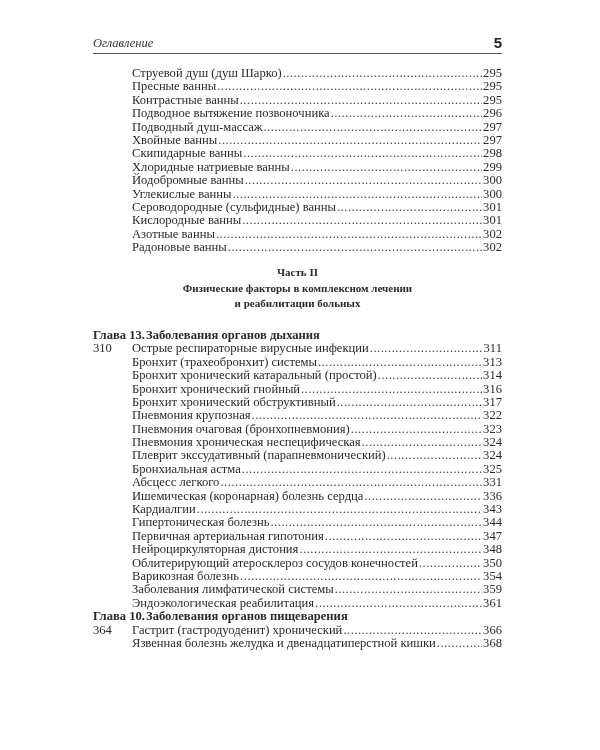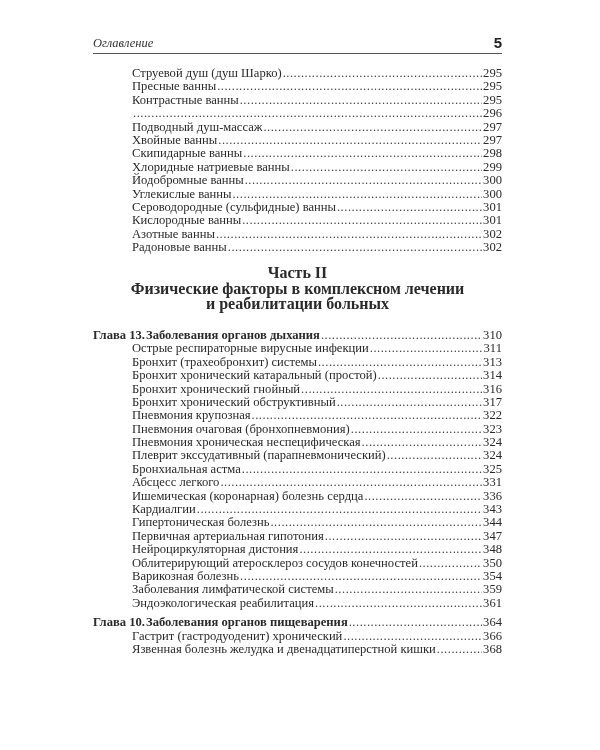--- a/index.html
+++ b/index.html
@@ -15,24 +15,24 @@
   .running-title { font-style: italic; font-size: 12.5px; color: #333; }
   .page-number { font-family: "Liberation Sans", "DejaVu Sans", sans-serif; font-weight: bold; font-size: 15px; color: #222; }
   .head-rule { position: absolute; left: 93px; top: 53px; width: 409px; height: 1px; background: #555; }
   .toc { position: absolute; left: 93px; top: 67px; width: 409px; font-size: 12.6px; }
   .row { display: flex; align-items: flex-start; height: 13.4px; line-height: 13.4px; white-space: nowrap; }
   .row.sub { padding-left: 39px; }
   .row .label { flex: 0 0 auto; }
   .row .dots { flex: 1 1 auto; overflow: hidden; color: #444; letter-spacing: 0.5px; margin: 0 1px; }
   .row .dots::after { content: "........................................................................................................................................................"; }
   .row .pg { flex: 0 0 auto; }
-  .chapter { margin-top: 6px; }
+  .chapter { margin-top: 0; flex-direction: column; }
   .chapter .ch-num { display: inline-block; width: 53px; font-weight: bold; }
   .chapter .ch-title { font-weight: bold; }
-  .part-block { text-align: center; font-weight: bold; font-size: 16px; margin: 11px 0 17px 0; line-height: 15.5px; }
+  .part-block { text-align: center; font-weight: bold; font-size: 11px; margin: 11px 0 17px 0; line-height: 15.5px; }
   .part-block div { height: 15.5px; }
 </style>
 </head>
 <body>
 
 <div class="page">
   <div class="running-head">
     <span class="running-title">Оглавление</span>
     <span class="page-number">5</span>
   </div>
@@ -49,20 +49,21 @@
           <span class="label">Пресные ванны</span>
           <span class="dots"></span>
           <span class="pg">295</span>
         </div>
         <div class="row sub">
           <span class="label">Контрастные ванны</span>
           <span class="dots"></span>
           <span class="pg">295</span>
         </div>
         <div class="row sub">
+          <span class="label">Подводное вытяжение позвоночника</span>
           <span class="dots"></span>
           <span class="pg">296</span>
         </div>
         <div class="row sub">
           <span class="label">Подводный душ-массаж</span>
           <span class="dots"></span>
           <span class="pg">297</span>
         </div>
         <div class="row sub">
           <span class="label">Хвойные ванны</span>

